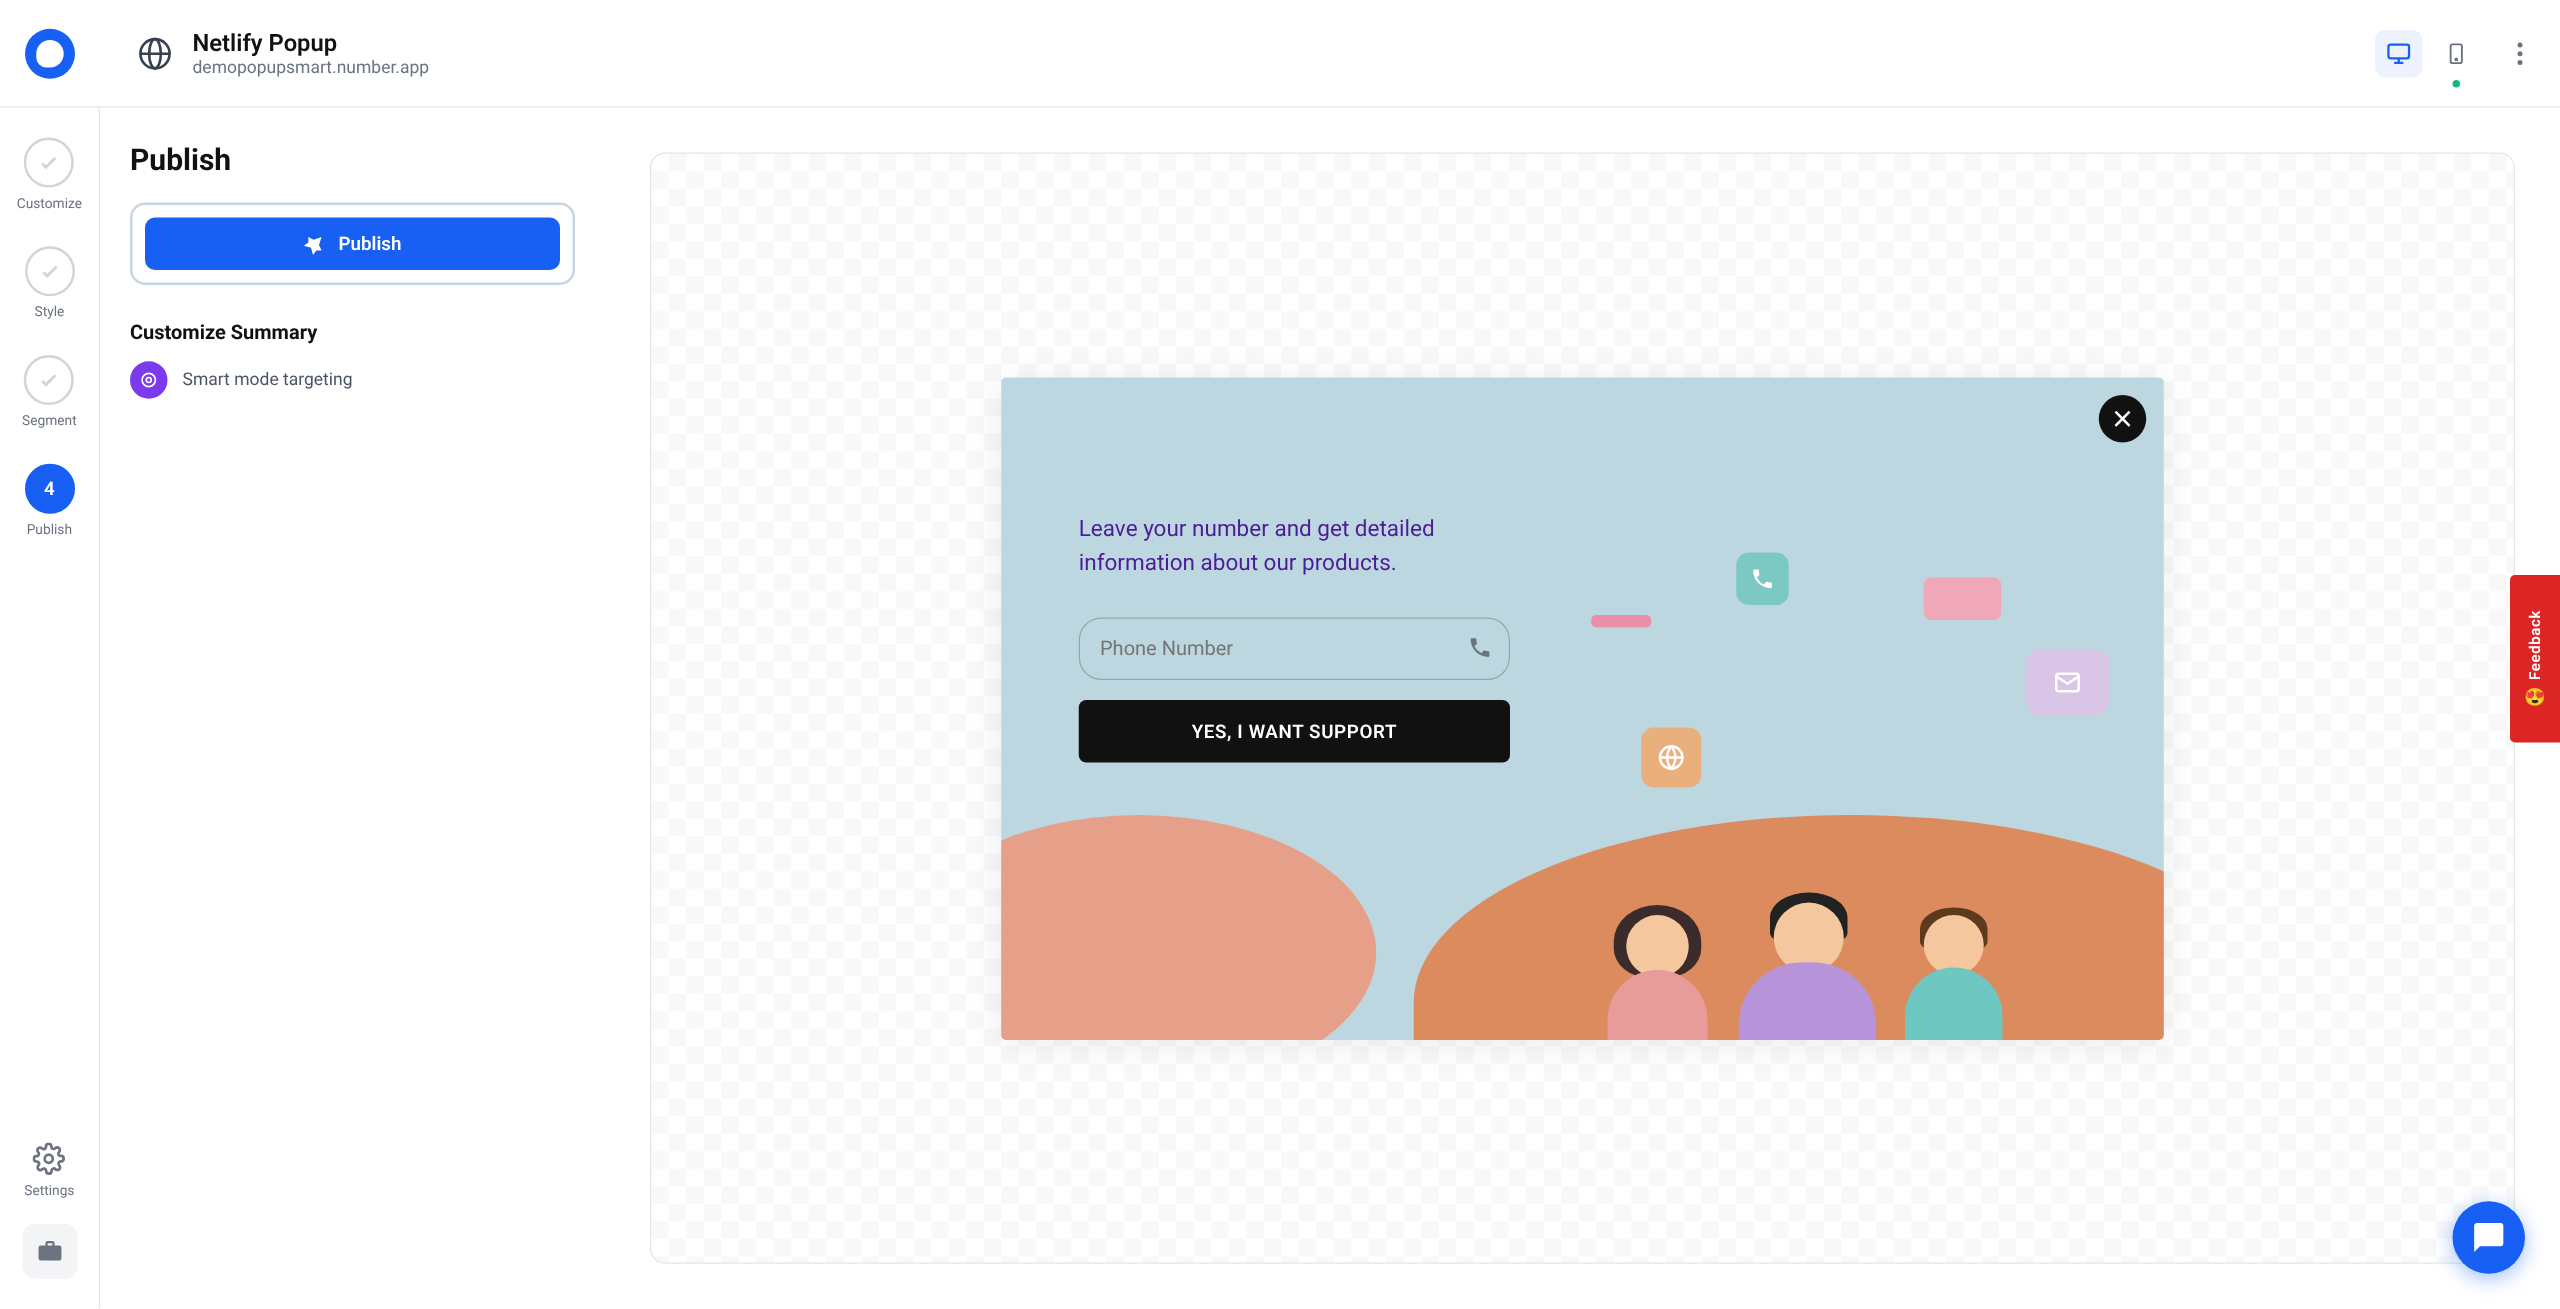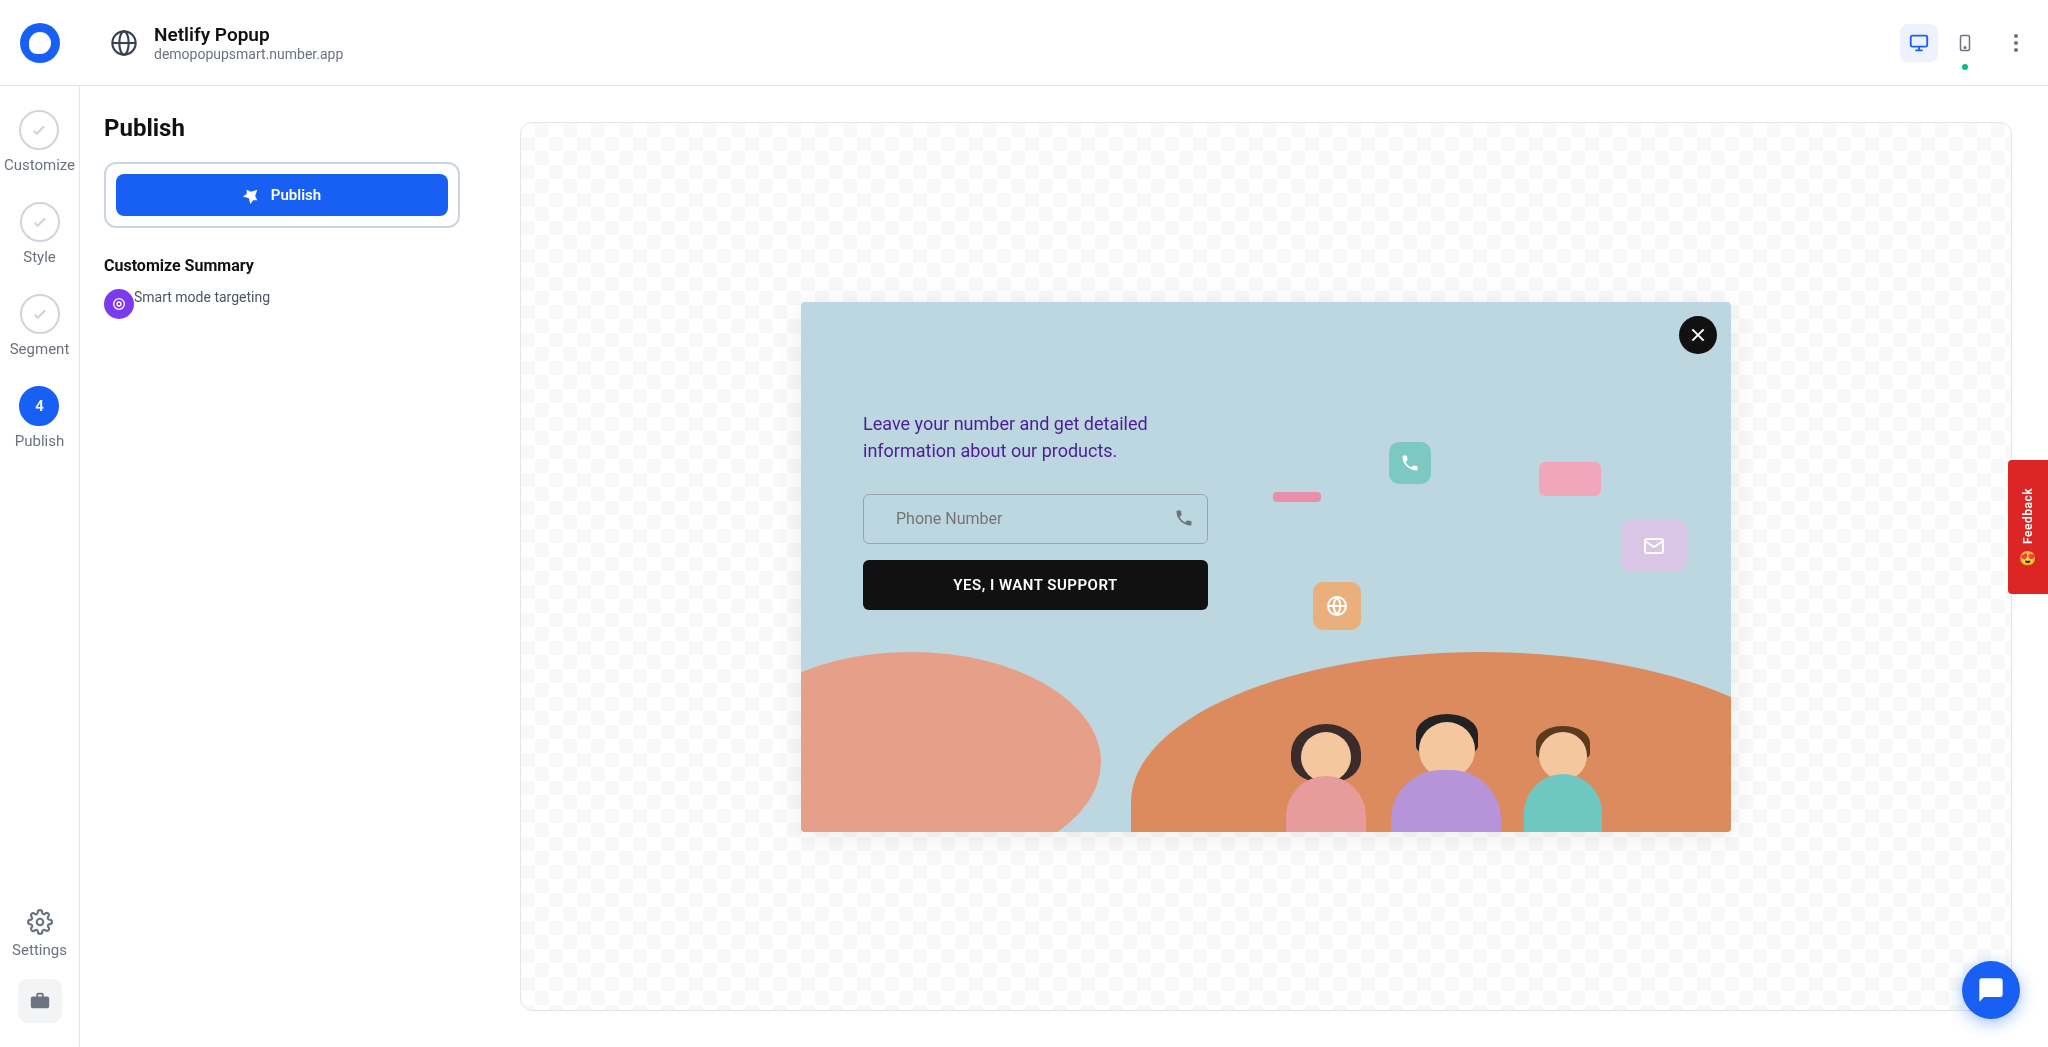--- a/index.html
+++ b/index.html
@@ -19,33 +19,33 @@
 .mobile-dot { width: 6px; height: 6px; background: #10b981; border-radius: 50%; position: absolute; bottom: -8px; left: 50%; transform: translateX(-50%); }
 .more-btn { width: 24px; display: flex; flex-direction: column; gap: 3px; align-items: center; cursor: pointer; margin-left: 12px; }
 .more-dot { width: 4px; height: 4px; background: #6b7280; border-radius: 50%; }
 
 .main { display: flex; height: calc(100% - 86px); }
 .sidebar { width: 80px; border-right: 1px solid #e5e5e5; display: flex; flex-direction: column; align-items: center; padding-top: 24px; gap: 28px; position: relative; }
 .step { display: flex; flex-direction: column; align-items: center; gap: 6px; cursor: pointer; }
 .step-circle { width: 40px; height: 40px; border: 2px solid #d1d5db; border-radius: 50%; display: flex; align-items: center; justify-content: center; }
 .step-circle.active { background: #1760f3; border-color: #1760f3; }
 .step-num { color: #fff; font-weight: 600; font-size: 15px; }
-.step-label { font-size: 15px; color: #6b7280; }
+.step-label { font-size: 11px; color: #6b7280; }
 .check-svg { stroke: #d1d5db; }
 .sidebar-bottom { margin-top: auto; margin-bottom: 24px; display: flex; flex-direction: column; align-items: center; gap: 20px; }
 .gear-svg { stroke: #6b7280; }
 .briefcase-btn { width: 44px; height: 44px; background: #f3f4f6; border-radius: 10px; display: flex; align-items: center; justify-content: center; cursor: pointer; }
 
 .panel { width: 404px; padding: 28px 24px; }
 .panel-title { font-size: 24px; font-weight: 700; color: #111; margin-bottom: 20px; }
 .publish-card { border: 2px solid #cbd5e1; border-radius: 12px; padding: 10px; }
 .publish-btn { width: 100%; height: 42px; background: #1760f3; border-radius: 8px; display: flex; align-items: center; justify-content: center; gap: 10px; color: #fff; font-weight: 600; font-size: 15px; cursor: pointer; }
 .targeting { margin-top: 28px; }
 .targeting h3 { font-size: 16px; font-weight: 700; color: #111; margin-bottom: 14px; }
-.target-item { display: flex; }
+.target-item { display: flex; align-items: center; gap: 12px; }
 .target-icon { width: 30px; height: 30px; background: #7c3aed; border-radius: 50%; display: flex; align-items: center; justify-content: center; }
 .target-item span { font-size: 14px; color: #4b5563; }
 
 .canvas { flex: 1; padding: 36px; }
 .canvas-inner { width: 100%; height: 100%; border: 1px solid #e5e5e5; border-radius: 12px; background-image:
   linear-gradient(45deg, #f8f8f8 25%, transparent 25%),
   linear-gradient(-45deg, #f8f8f8 25%, transparent 25%),
   linear-gradient(45deg, transparent 75%, #f8f8f8 75%),
   linear-gradient(-45deg, transparent 75%, #f8f8f8 75%);
   background-size: 28px 28px;
@@ -54,21 +54,21 @@
   display: flex; align-items: center; justify-content: center; }
 
 .popup { width: 930px; height: 530px; background: #bdd7e1; border-radius: 4px; position: relative; overflow: hidden; box-shadow: 0 4px 30px rgba(0,0,0,0.08); }
 .popup-close { position: absolute; top: 14px; right: 14px; width: 38px; height: 38px; background: #111; border-radius: 50%; display: flex; align-items: center; justify-content: center; cursor: pointer; z-index: 5; }
 .popup-close::before, .popup-close::after { content: ''; position: absolute; width: 16px; height: 2px; background: #fff; }
 .popup-close::before { transform: rotate(45deg); }
 .popup-close::after { transform: rotate(-45deg); }
 .popup-content { position: absolute; left: 62px; top: 108px; width: 345px; z-index: 3; }
 .popup-title { font-size: 40px; font-weight: 800; color: #111; line-height: 1.1; margin-bottom: 18px; }
 .popup-desc { font-size: 18px; color: #4c1d95; line-height: 1.5; margin-bottom: 30px; }
-.popup-input { width: 100%; height: 50px; border: 1px solid #9ca3af; border-radius: 6px; background: transparent; padding: 0 44px 0 32px; font-size: 16px; margin-bottom: 16px; position: relative; }
+.popup-input { width: 100%; height: 50px; border: 1px solid #9ca3af; border-radius: 18px; background: transparent; padding: 0 44px 0 16px; font-size: 16px; margin-bottom: 16px; position: relative; }
 .input-wrap { position: relative; }
 .input-phone-icon { position: absolute; right: 14px; top: 14px; }
 .popup-cta { width: 100%; height: 50px; background: #111; color: #fff; font-weight: 600; letter-spacing: 0.5px; border-radius: 6px; display: flex; align-items: center; justify-content: center; cursor: pointer; font-size: 15px; }
 
 
 .hills { position: absolute; bottom: 0; left: 0; width: 100%; height: 180px; }
 .hill1 { position: absolute; bottom: -40px; left: -80px; width: 380px; height: 220px; background: #e6a08a; border-radius: 50%; }
 .hill2 { position: absolute; bottom: -120px; right: -100px; width: 700px; height: 300px; background: #dc8b5f; border-radius: 50% 50% 0 0; }
 .people { position: absolute; right: 90px; top: 170px; width: 360px; height: 260px; z-index: 2; }
 .person { position: absolute; bottom: 0; }

